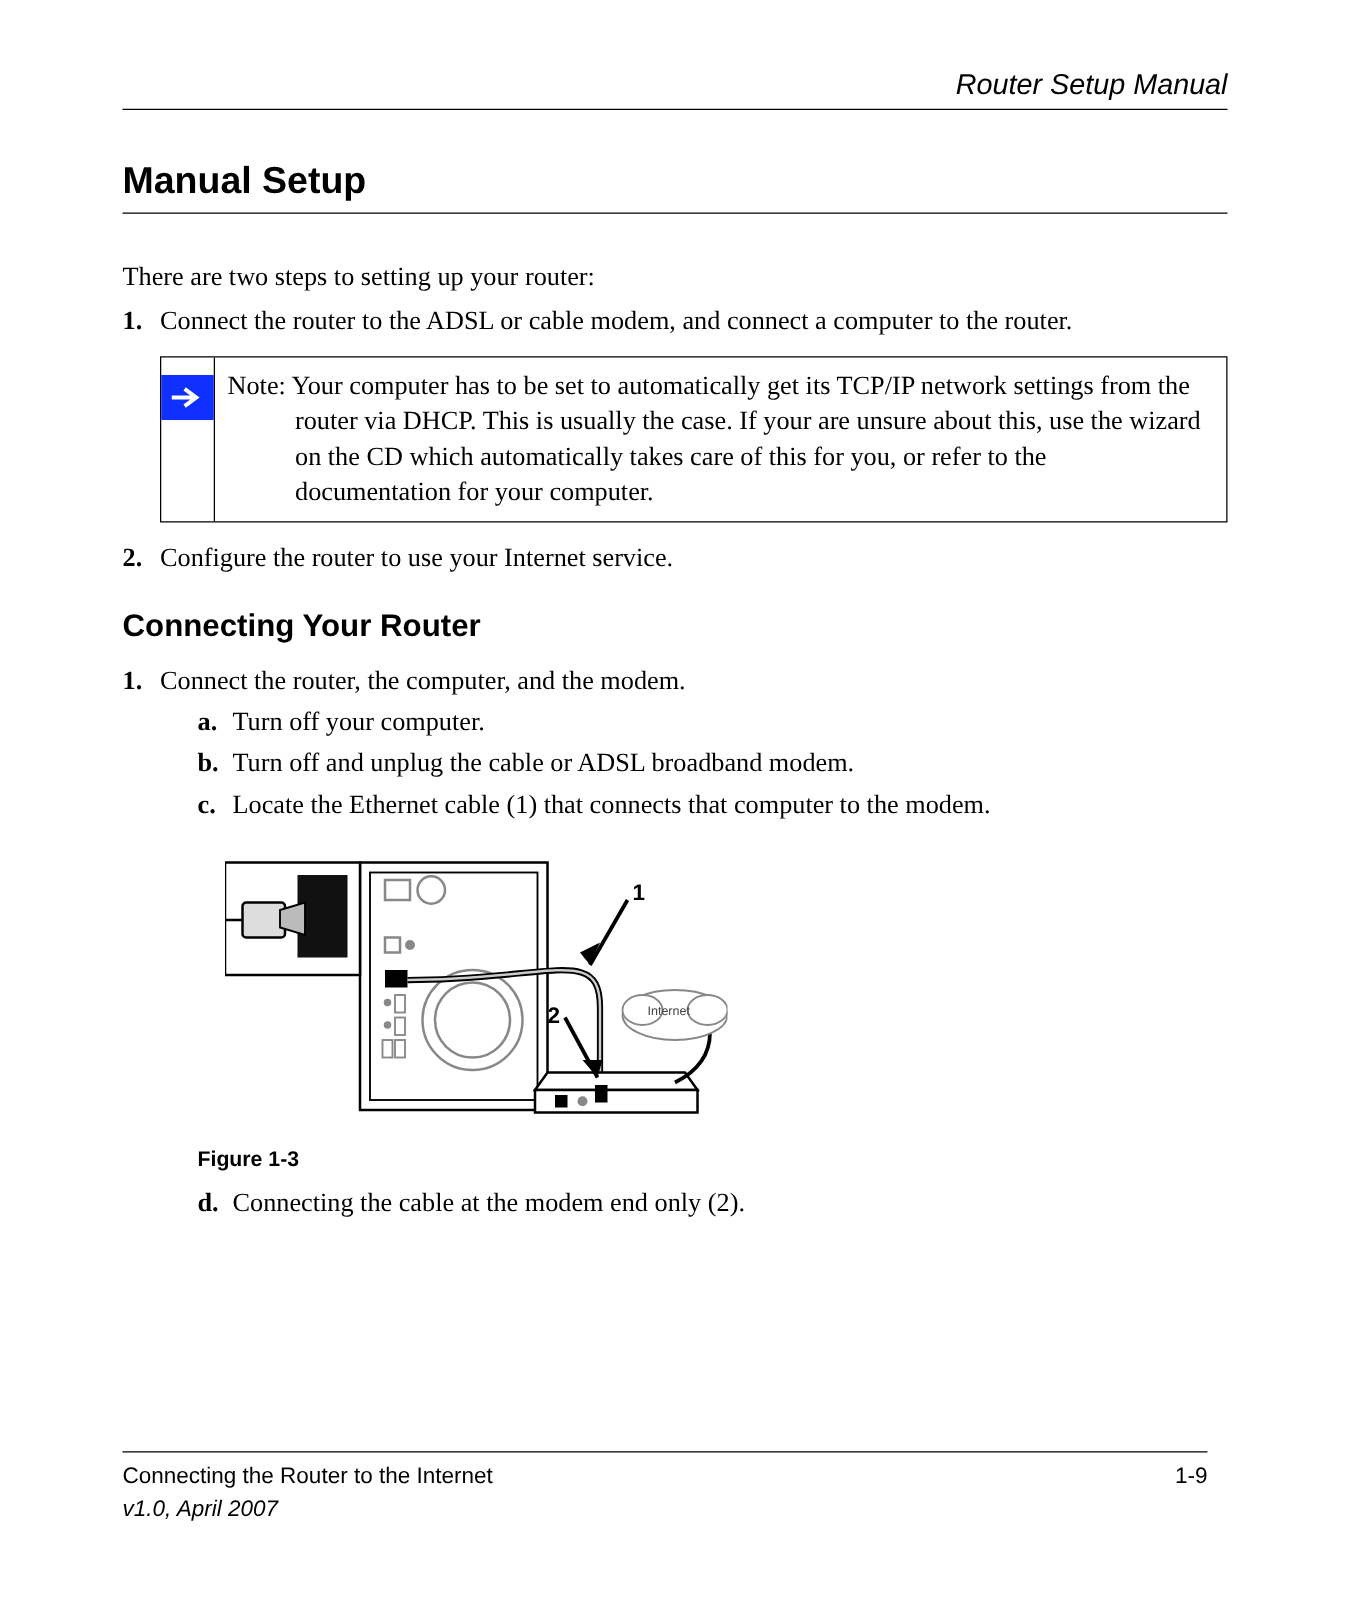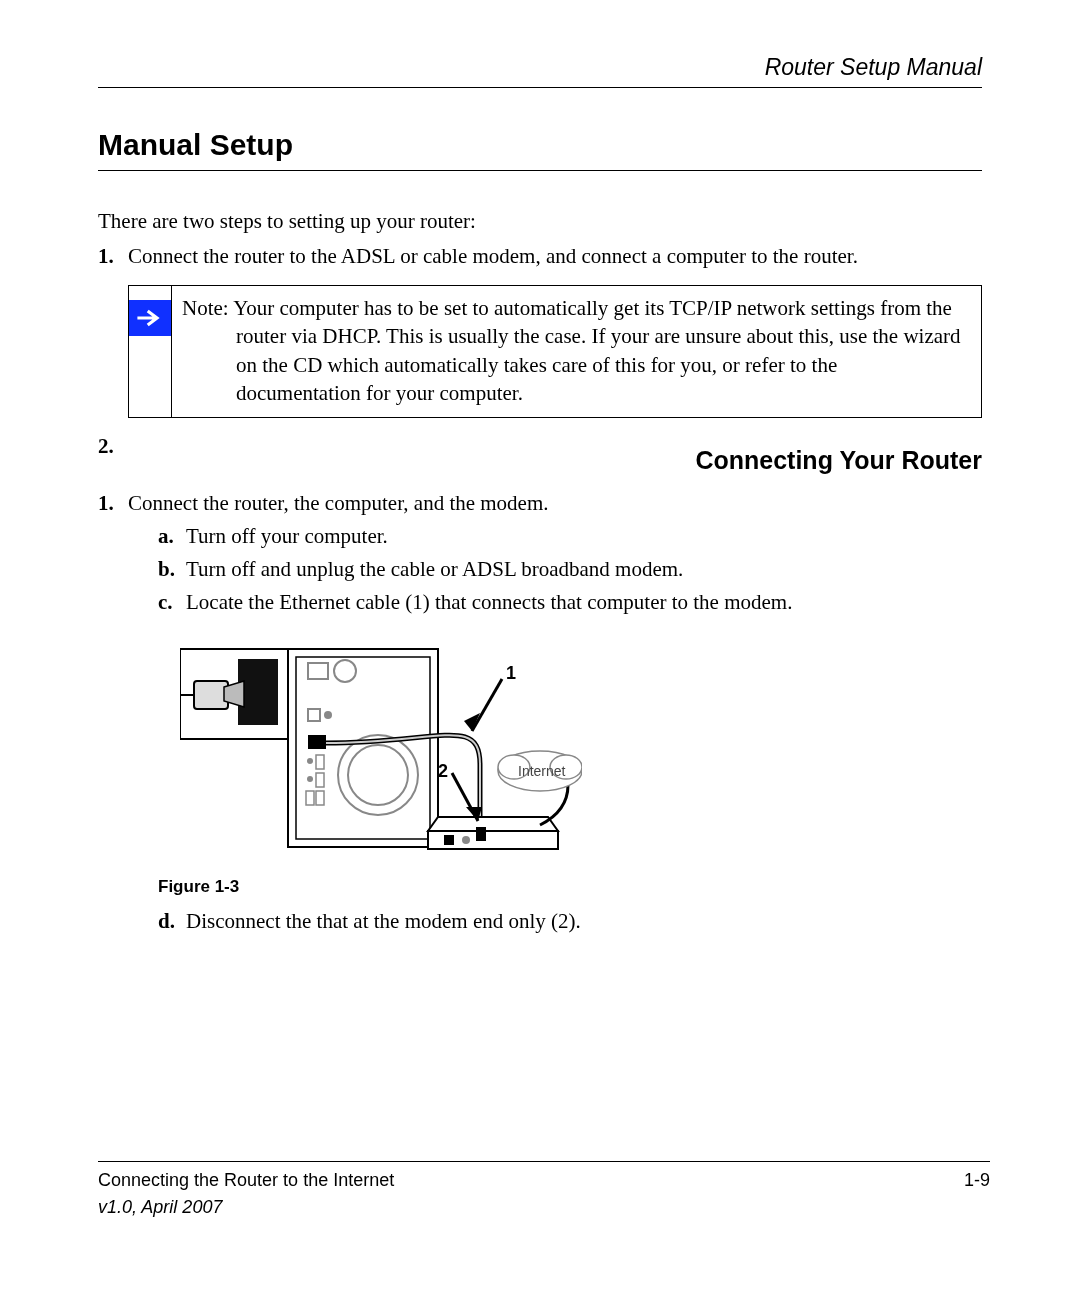--- a/index.html
+++ b/index.html
@@ -63,58 +63,57 @@
     }
     .note-text .hang {
       padding-left: 54px;
       text-indent: -54px;
     }
     .h2 {
       font-family: Arial, Helvetica, sans-serif;
       font-weight: bold;
       font-size: 25px;
       margin: 28px 0 16px 0;
-      text-align: right;
     }
     .ol-alpha { list-style: none; padding-left: 30px; }
     .ol-alpha > li { margin: 8px 0; padding-left: 28px; position: relative; }
     .ol-alpha > li .marker { position: absolute; left: 0; font-weight: bold; }
     .figure-wrap { margin: 30px 0 6px 30px; }
     .figure {
       width: 402px; height: 220px; position: relative;
       margin-left: 22px;
     }
     .fig-caption {
       font-family: Arial, Helvetica, sans-serif;
       font-weight: bold;
       font-size: 17px;
       margin: 12px 0 12px 30px;
     }
     .footer {
       position: absolute;
       bottom: 78px;
-      left: 98px; right: 90px;
+      left: 98px; right: 114px;
       border-top: 1.5px solid #000;
       padding-top: 8px;
       font-family: Arial, Helvetica, sans-serif;
       font-size: 18px;
     }
     .footer-row { display: flex; justify-content: space-between; }
     .footer-version { text-align: left; font-style: italic; margin-top: 6px; font-size: 18px; }
     
     .fig-label {
       position: absolute;
       font-family: Arial, Helvetica, sans-serif;
       font-weight: bold;
       font-size: 18px;
     }
     .fig-internet {
       position: absolute;
       font-family: Arial, Helvetica, sans-serif;
-      font-size: 14px;
+      font-size: 10px;
       color: #444;
     }
     b { font-weight: normal; }
   </style>
 </head>
 <body>
 
 <div class="header-right">Router Setup Manual</div>
 
 <div class="h1">Manual Setup</div>
@@ -140,20 +139,21 @@
   <div class="note-text">
     <div class="hang">
       <b>Note:</b><span> Your computer has to be set to automatically get its TCP/IP network settings from the router via DHCP. This is usually the case. If your are unsure about this, use the wizard on the CD which automatically takes care of this for you, or refer to the documentation for your computer.</span>
     </div>
   </div>
 </div>
 
 <ul class="ol-num">
   <li>
     <span class="marker">2.</span>
+    <span>Configure the router to use your Internet service.</span>
   </li>
 </ul>
 
 <div class="h2">Connecting Your Router</div>
 
 <ul class="ol-num">
   <li>
     <span class="marker">1.</span>
     <span>Connect the router, the computer, and the modem.</span>
     <ul class="ol-alpha">
@@ -236,21 +236,21 @@
         <div class="fig-label" style="left:258px; top:116px;">2</div>
         <div class="fig-internet" style="left:338px; top:118px;">Internet</div>
       </div>
     </div>
     <div class="fig-caption">Figure 1-3</div>
 
     <ul class="ol-alpha">
       <li>
         <span class="marker">d.</span>
         <span>
-          <span>Disconnect the that at the modem end only (</span><b>2</b><span>).</span>
+          <span>Connecting the cable at the modem end only (</span><b>2</b><span>).</span>
         </span>
       </li>
     </ul>
 
   </li>
 </ul>
 
 <div class="footer">
   <div class="footer-row">
     <span>Connecting the Router to the Internet</span>

